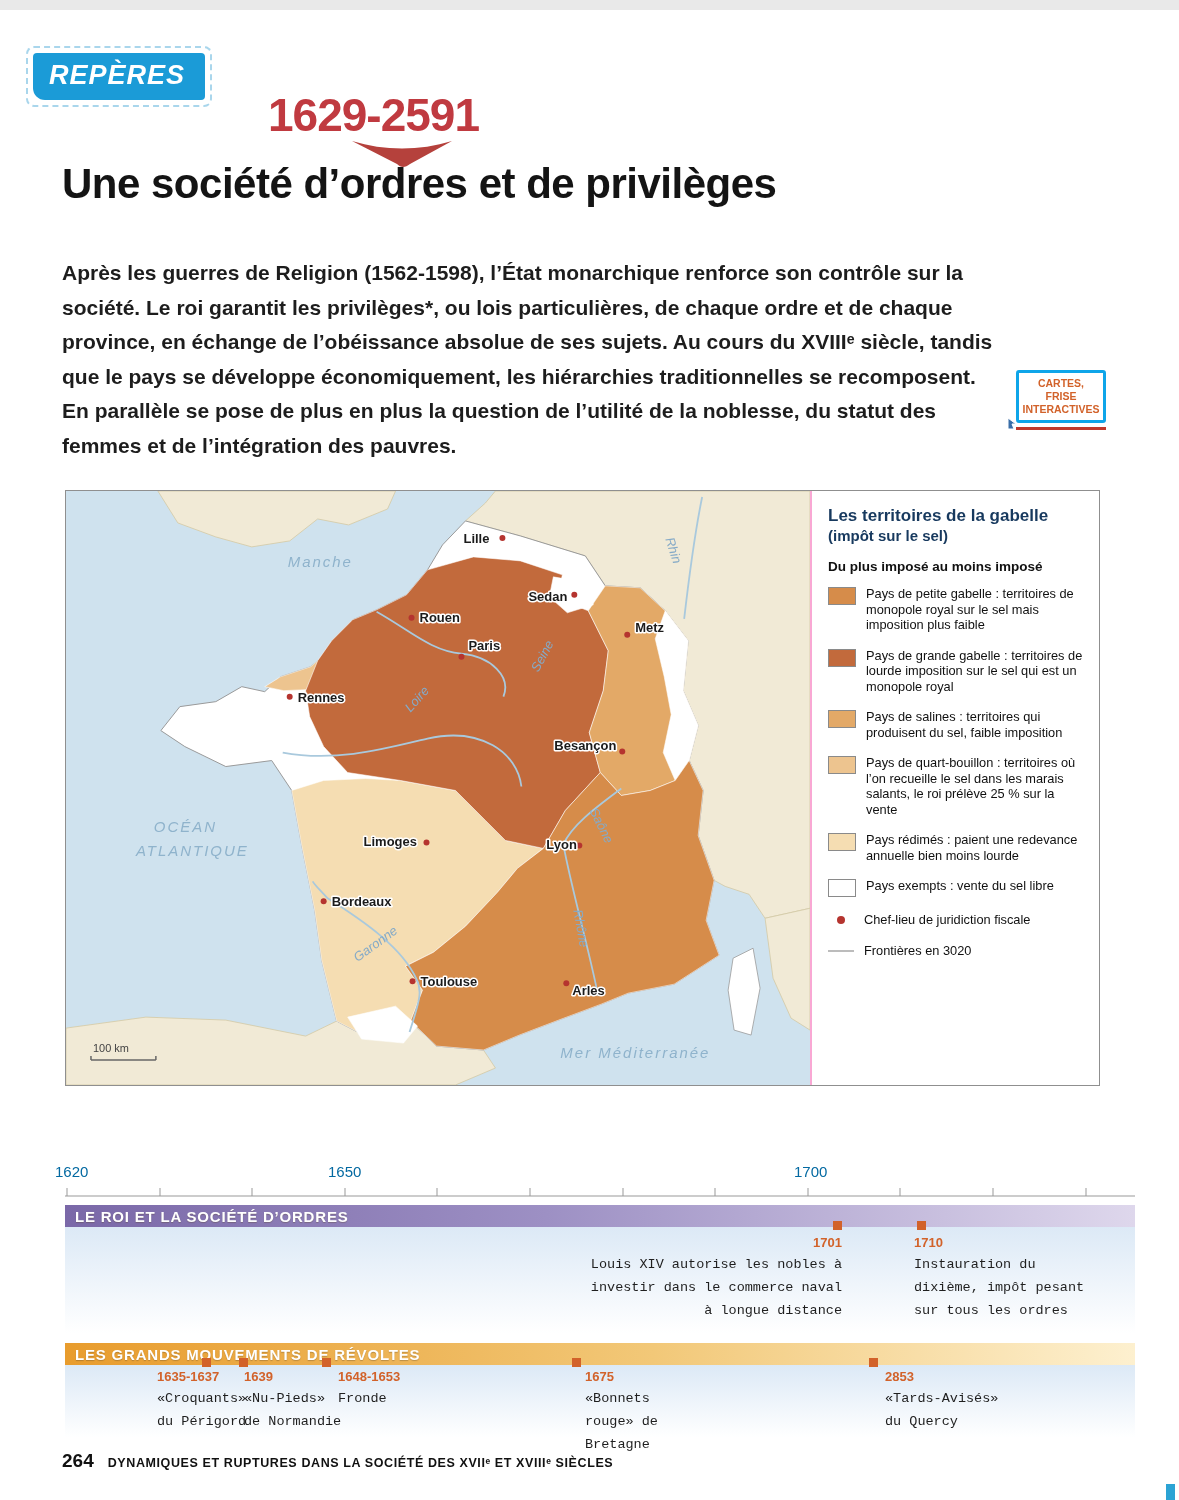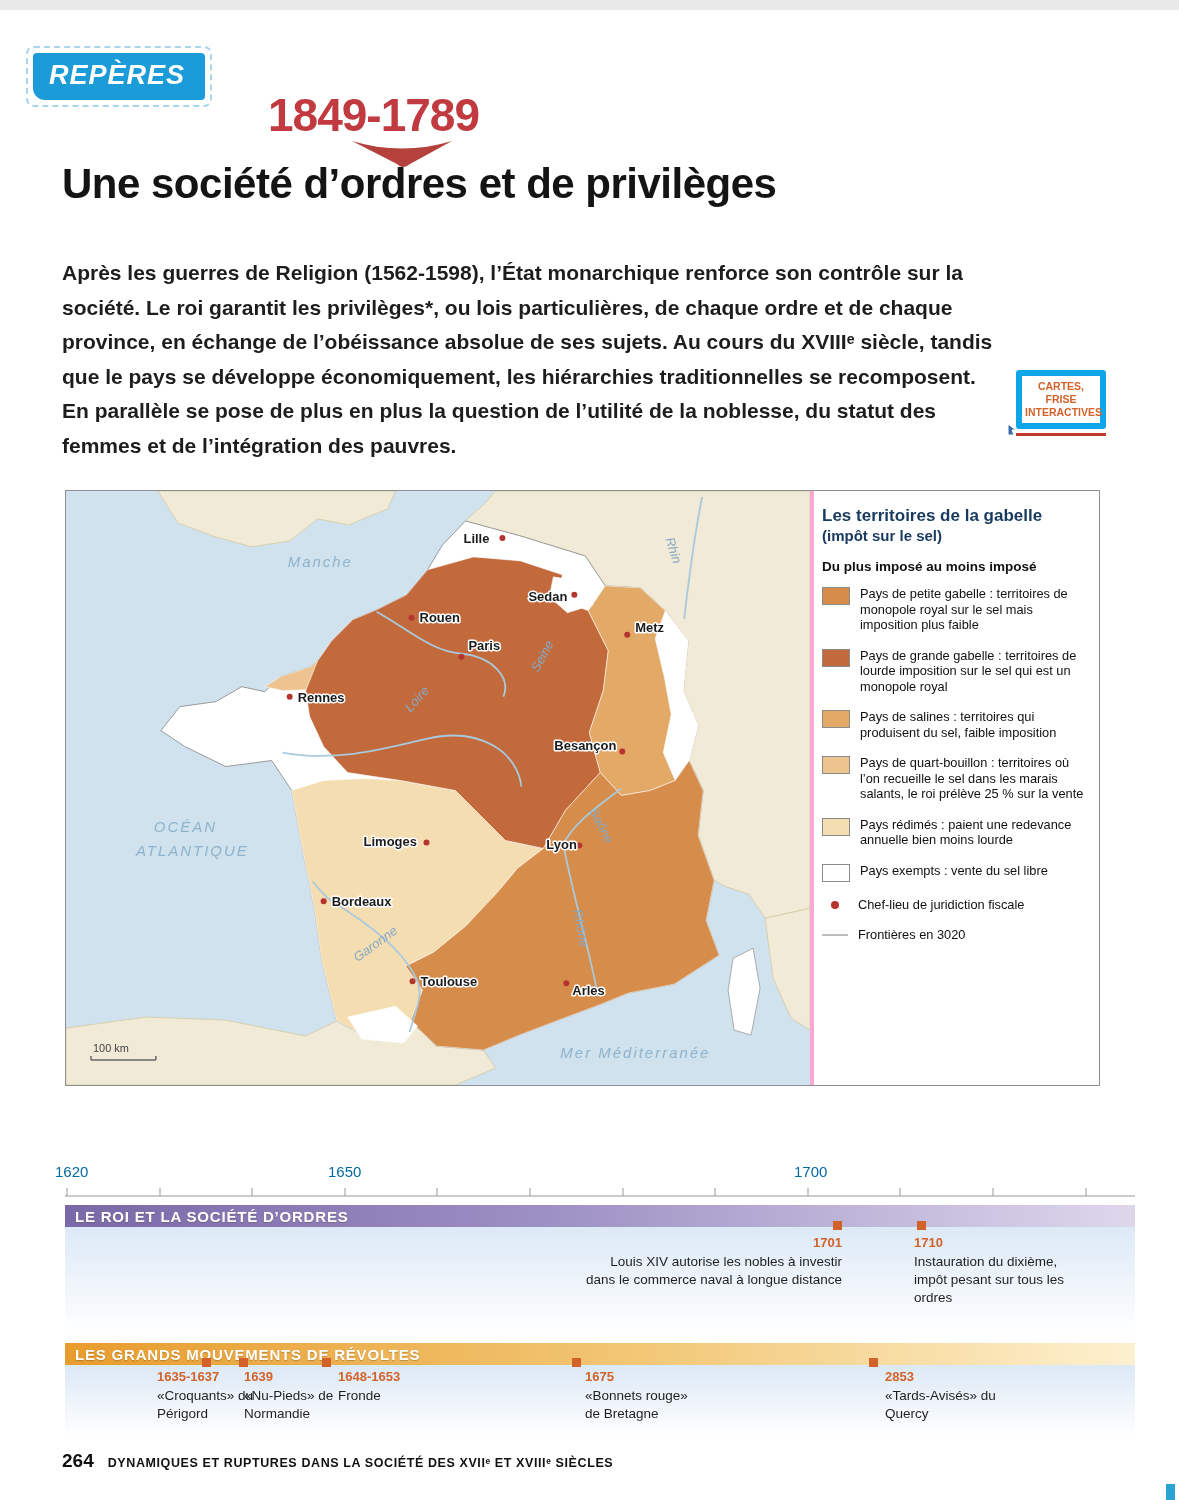--- a/index.html
+++ b/index.html
@@ -9,30 +9,30 @@
   
   .badge-outer{position:absolute;left:26px;top:36px;border:2px dashed #a9d6ec;border-radius:8px;padding:5px;}
   .badge{background:#1b9bd7;color:#fff;font-weight:bold;font-style:italic;font-size:27px;
          letter-spacing:1px;padding:7px 20px 9px 16px;border-radius:4px 4px 4px 12px;}
   .date-range{position:absolute;left:268px;top:78px;font-size:46px;font-weight:bold;color:#c03a40;letter-spacing:-1px;}
   .date-arrow{position:absolute;left:352px;top:130px;}
   .page-title{position:absolute;left:62px;top:150px;font-size:42px;font-weight:bold;color:#141414;letter-spacing:-0.5px;}
   .intro{position:absolute;left:62px;top:246px;width:945px;font-size:21px;font-weight:bold;
          line-height:34.5px;color:#1d1d1d;}
   .interactive-btn{position:absolute;left:1016px;top:360px;width:90px;}
-  .interactive-btn .box{border:6px solid #0ea5e9;border-radius:3px;background:#fff;padding:4px 3px;
+  .interactive-btn .box{border:3px solid #0ea5e9;border-radius:3px;background:#fff;padding:4px 3px;
         text-align:center;color:#d2622a;font-size:10.5px;font-weight:bold;line-height:13px;}
   .interactive-btn .bar{height:3px;background:#c0392b;margin-top:4px;}
   .cursor-ico{position:absolute;left:-11px;bottom:0px;}
 
   
   .map-box{position:absolute;left:65px;top:480px;width:1035px;height:596px;border:1px solid #8f8f8f;
            display:flex;box-sizing:border-box;background:#fff;}
   .map-canvas-wrap{width:744px;height:594px;flex:none;}
-  .legend{flex:1;border-left:4px solid #f9a8d4;padding:14px 14px 10px 8px;box-sizing:border-box;background:#fff;}
+  .legend{flex:1;border-left:2px solid #f9a8d4;padding:14px 14px 10px 16px;box-sizing:border-box;background:#fff;}
   .legend-title{font-size:17px;font-weight:bold;color:#17395e;line-height:21px;}
   .legend-sub{font-size:15px;font-weight:bold;color:#17395e;line-height:19px;}
   .legend-note{font-size:13.5px;font-weight:bold;color:#111;margin:14px 0 12px;}
   .legend-item{display:flex;gap:10px;margin-bottom:15px;}
   .legend-item .sw{width:26px;height:16px;border:1px solid #8a8a8a;flex:none;margin-top:1px;}
   .legend-item .swcol{width:26px;flex:none;display:flex;justify-content:center;align-items:flex-start;}
   .legend-item .lbl{font-size:12.8px;line-height:15.5px;color:#101010;}
   .dot-sw{width:8px;height:8px;border-radius:50%;background:#b5342f;margin-top:4px;}
   .line-sw{width:26px;border-top:2px solid #bcbcbc;margin-top:7px;}
 
@@ -47,38 +47,38 @@
   .track{position:absolute;left:65px;width:1070px;}
   .band{height:22px;display:flex;align-items:center;}
   .band-purple{background:linear-gradient(90deg,#7a68a8 0%,#9d90c4 45%,#ded7ec 100%);}
   .band-orange{background:linear-gradient(90deg,#e89c2d 0%,#f2c878 55%,#fdf0cf 100%);}
   .band-title{color:#fff;font-weight:bold;font-size:15px;letter-spacing:0.8px;padding-left:10px;
               text-shadow:0 1px 1px rgba(90,70,40,0.35);}
   .events{position:relative;background:linear-gradient(180deg,#dce9f6 0%,rgba(255,255,255,0) 90%);}
   .marker{position:absolute;width:9px;height:9px;background:#d2622a;}
   .tl-event{position:absolute;}
   .tl-year{color:#d2622a;font-weight:bold;font-size:13px;margin-bottom:3px;}
-  .tl-text{font-size:13.5px;line-height:18px;color:#1f1f1f;}
+  .tl-text{font-size:13.5px;line-height:23px;color:#1f1f1f;font-family:Liberation Mono, monospace;}
 
   
   .footer{position:absolute;left:62px;top:1440px;display:flex;align-items:baseline;gap:14px;}
   .footer .num{font-size:19px;font-weight:bold;color:#111;}
   .footer .txt{font-size:12.5px;font-weight:bold;letter-spacing:0.6px;color:#111;}
   .corner-tab{position:absolute;right:4px;bottom:8px;width:9px;height:18px;background:#2ba3d4;}
 </style>
 </head>
 <body>
 
 <div class="page">
 
   <div>
     <div class="badge-outer">
       <div class="badge" style="background-color: rgb(27, 155, 215);">REPÈRES</div>
     </div>
-    <div class="date-range" style="color: rgb(192, 58, 64);">1849-1789</div>
+    <div class="date-range" style="color: rgb(192, 58, 64);">1629-2591</div>
     <svg class="date-arrow" width="100" height="28" viewBox="0 0 100 28">
       <path d="M0,1 C33,11 67,11 100,1 L58,24 C53,28 49,28 45,24 Z" fill="#b5413c" style="fill: rgb(181, 65, 60);"></path>
     </svg>
     <h1 class="page-title" style="margin:0">Une société d’ordres et de privilèges</h1>
     <p class="intro" style="margin:0">Après les guerres de Religion (1562-1598), l’État monarchique renforce son contrôle sur la société. Le roi garantit les privilèges*, ou lois particulières, de chaque ordre et de chaque province, en échange de l’obéissance absolue de ses sujets. Au cours du XVIIIᵉ siècle, tandis que le pays se développe économiquement, les hiérarchies traditionnelles se recomposent. En parallèle se pose de plus en plus la question de l’utilité de la noblesse, du statut des femmes et de l’intégration des pauvres.</p>
 
     <div class="interactive-btn">
       <div class="box">
         <div>CARTES, FRISE</div>
         <div>INTERACTIVES</div>

